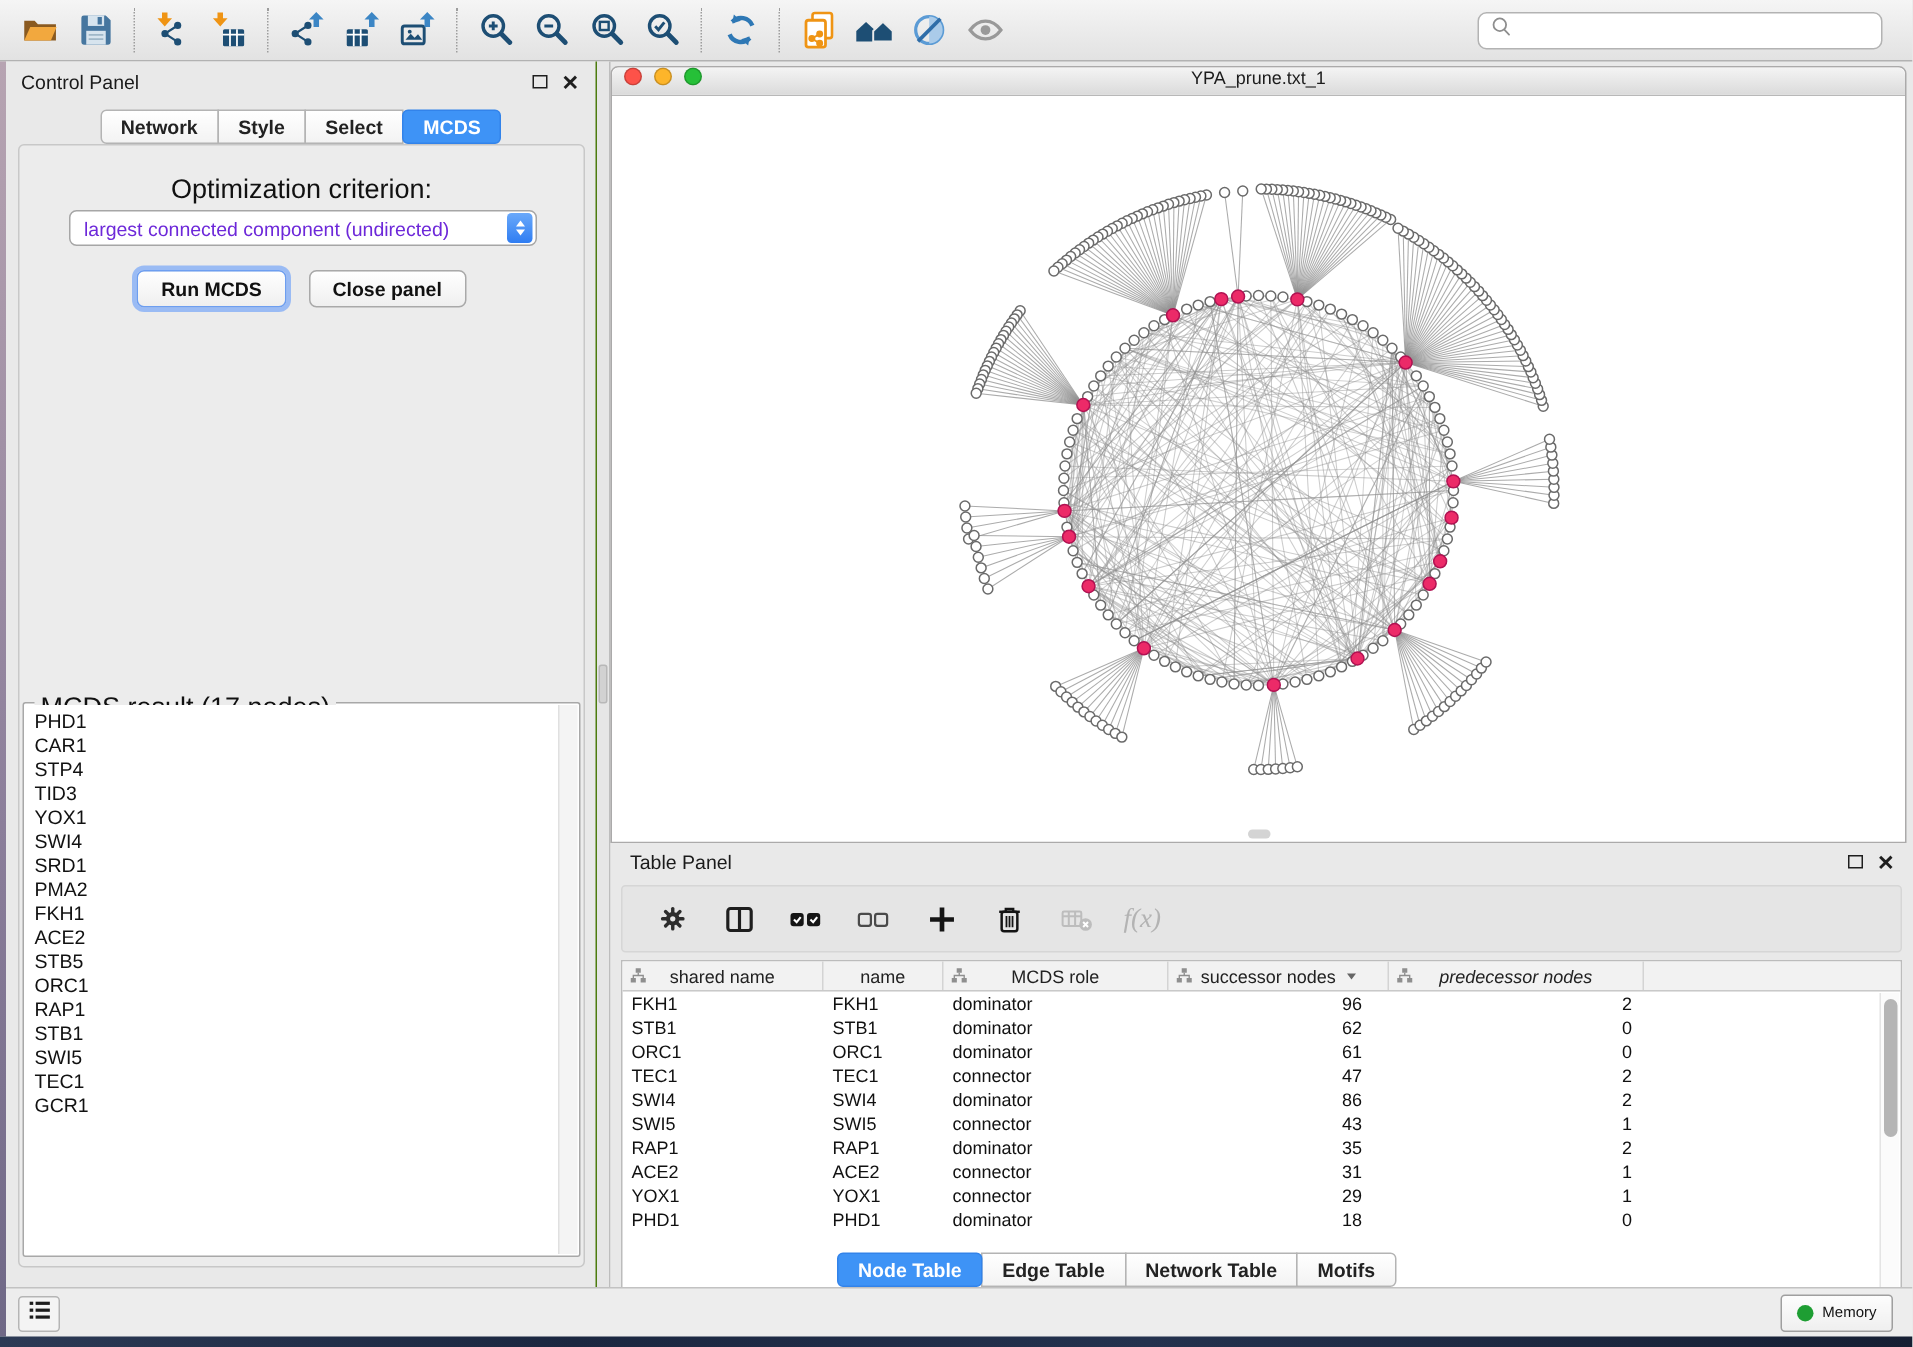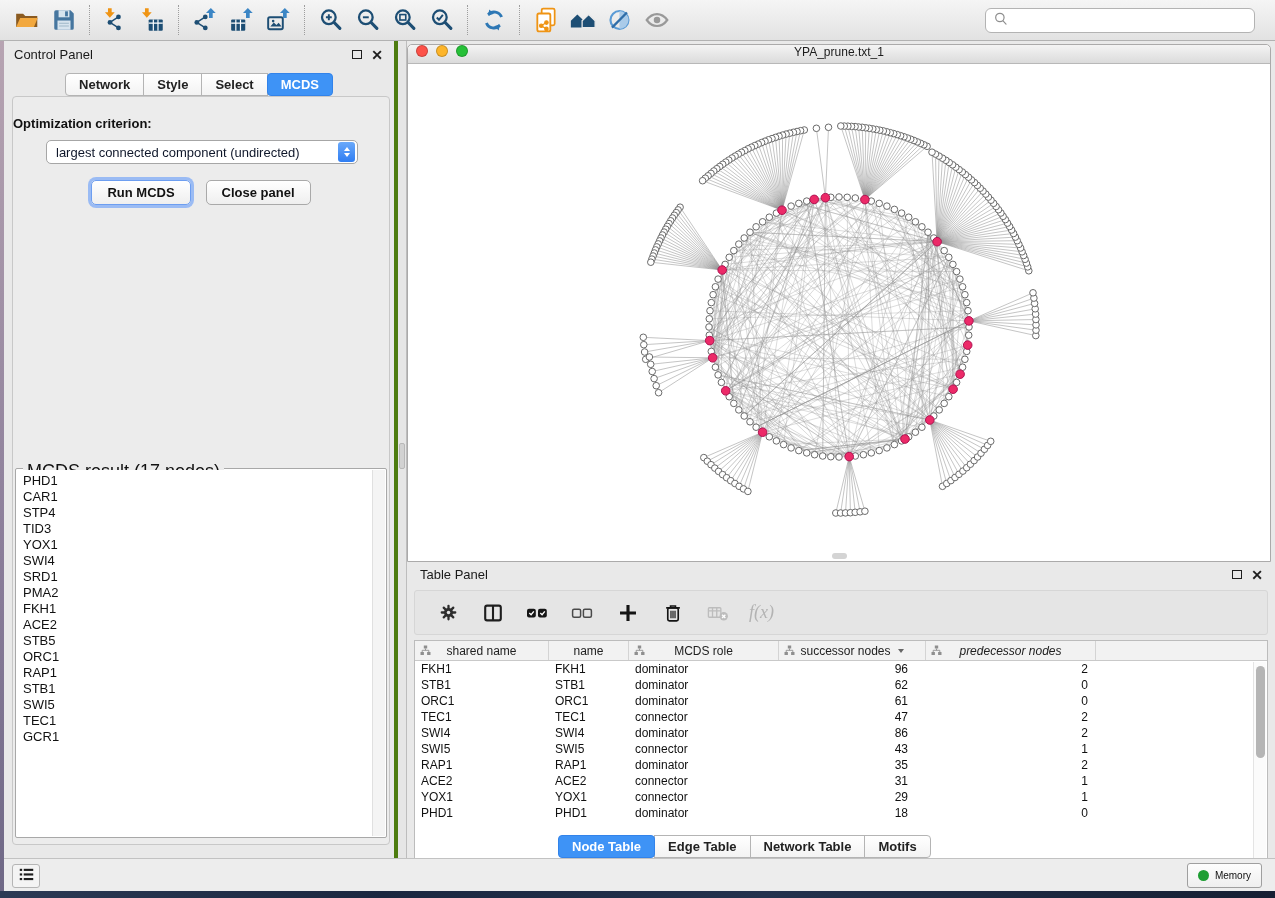--- a/index.html
+++ b/index.html
@@ -19,27 +19,27 @@
 .panel-title{font-size:13px;color:#1a1a1a}
 .win-ctrls{display:flex;gap:9px;align-items:center}
 .float-glyph{width:10px;height:9px;border:1.6px solid #1e1e1e;display:inline-block}
 .close-glyph{font-size:14px;font-weight:bold;color:#1e1e1e;line-height:1}
 .seg-tabs{display:flex;justify-content:center}
 .seg-tab{font-size:13px;font-weight:bold;color:#222;background:linear-gradient(#fff,#f3f3f3);border:1px solid #b4b4b4;padding:3px 13px;margin-left:-1px;position:relative;cursor:default}
 .seg-tab:first-child{border-radius:4px 0 0 4px;margin-left:0}
 .seg-tab:last-child{border-radius:0 4px 4px 0}
 .seg-tab.active{background:#3e93f6;border-color:#3283ea;color:#fff;border-radius:4px;z-index:2}
 
-.control-panel{position:absolute;left:4px;top:41px;width:394px;height:817px;background:#e9e9e9;border-right:4px solid #4d7c0f}
+.control-panel{position:absolute;left:4px;top:41px;width:394px;height:817px;background:#e9e9e9;border-right:1px solid #4d7c0f}
 .cp-header{height:27px;display:flex;align-items:center;justify-content:space-between;padding:0 11px 0 10px}
 .cp-tabs{position:absolute;left:0;top:32px;width:100%}
 .cp-box{position:absolute;left:8px;top:55px;width:378px;height:749px;background:#ececec;border:1px solid #c8c8c8;border-radius:4px}
-.opt-label{margin-top:19px;text-align:left;font-size:13px;font-weight:bold;color:#111}
+.opt-label{margin-top:19px;text-align:center;font-size:18px;font-weight:normal;color:#111}
 .select{position:absolute;left:33px;top:43px;width:312px;height:24px;background:#fff;border:1px solid #a6a6a6;border-radius:5px;display:flex;align-items:center}
-.select-text{flex:1;font-size:13px;padding-left:9px;white-space:nowrap;color:#0f172a}
+.select-text{flex:1;font-size:13px;padding-left:9px;white-space:nowrap;color:#6d28d9}
 .select-stepper{width:17px;height:20px;margin-right:2px;border-radius:3px;background:linear-gradient(#6aa9fa,#2f7df2);display:flex;flex-direction:column;align-items:center;justify-content:center;gap:2px}
 .step-up{width:0;height:0;border-left:3.5px solid transparent;border-right:3.5px solid transparent;border-bottom:4px solid #fff}
 .step-down{width:0;height:0;border-left:3.5px solid transparent;border-right:3.5px solid transparent;border-top:4px solid #fff}
 .btn-row{position:absolute;top:83px;left:0;width:100%;display:flex;justify-content:center;gap:15px}
 .btn{font-size:13px;font-weight:bold;color:#111;background:linear-gradient(#fff,#efefef);border:1px solid #a9a9a9;border-radius:5px;height:25px;padding:0 15px}
 .btn.focus{box-shadow:0 0 0 3px rgba(100,155,250,.6);border-color:#6d9ef0}
 .fieldset{position:absolute;left:2px;top:371px;width:372px;height:370px;border:1px solid #a8a8a8;border-radius:2px;background:#fff}
 .legend{position:absolute;top:-8px;left:7px;background:#ececec;padding:0 4px;font-size:18px;color:#111}
 .mcds-list{position:absolute;left:1px;top:1px;right:14px;bottom:1px;background:#fff;overflow:hidden;padding:3px 0 0 6px}
 .mcds-item{font-size:13px;line-height:16px;color:#111;white-space:nowrap}

